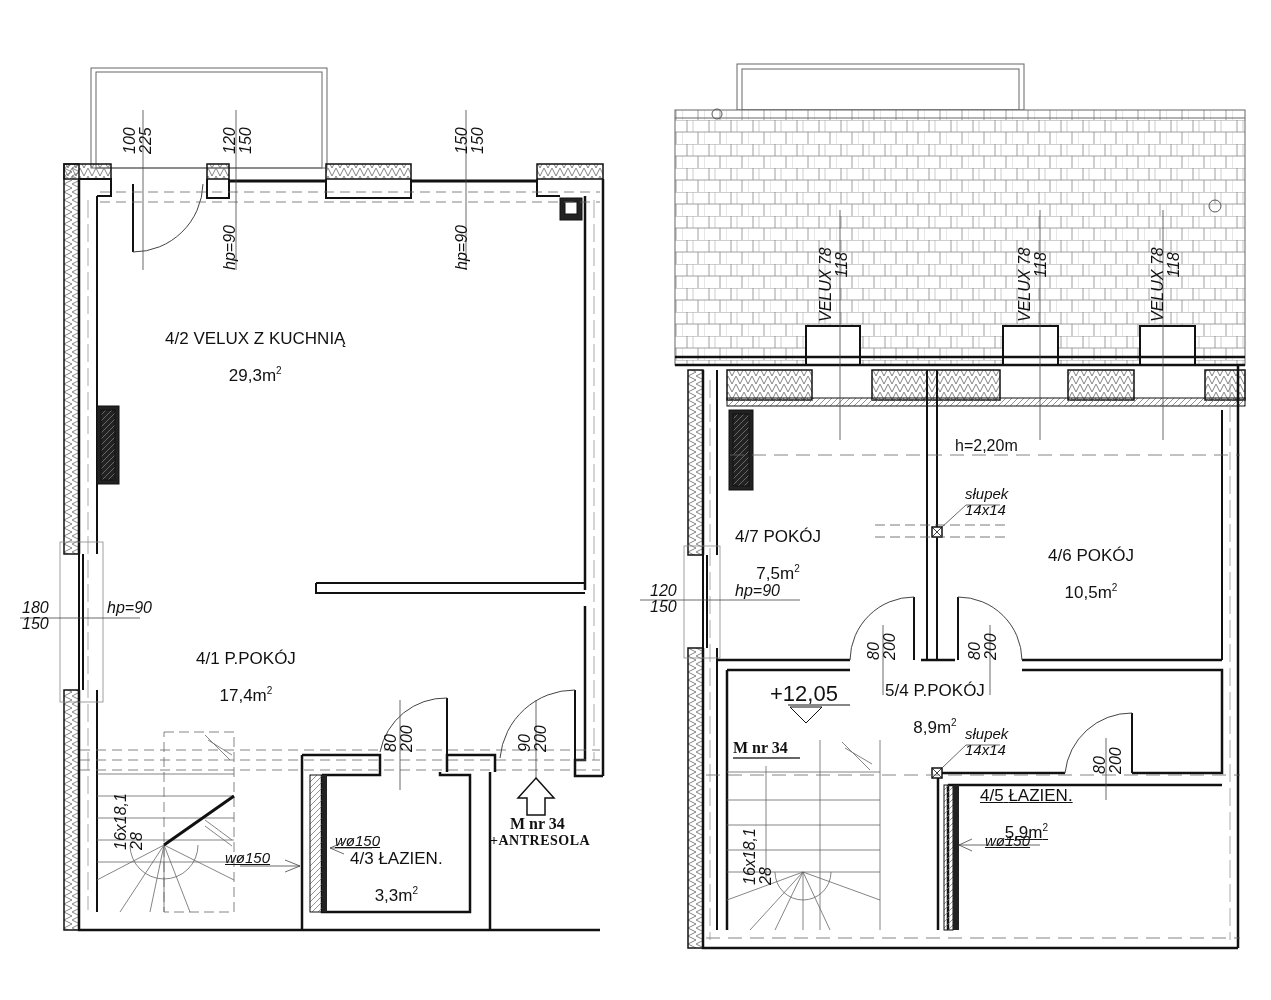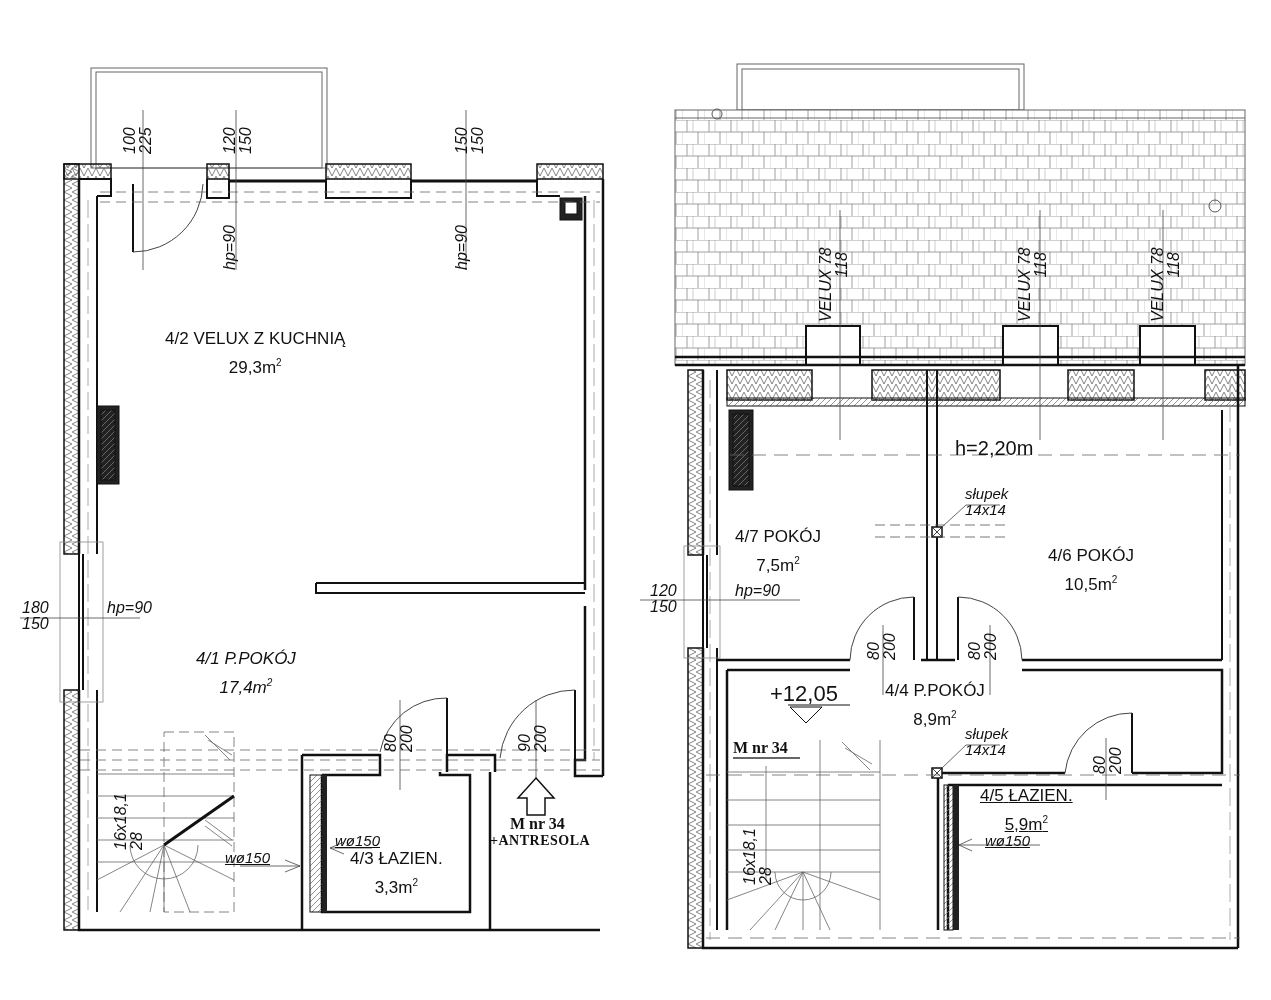--- a/index.html
+++ b/index.html
@@ -1,20 +1,20 @@
 <!DOCTYPE html>
 <html><head>
 <meta charset="utf-8">
 <style>
   html, body { margin: 0; padding: 0; background: #ffffff; }
   body { width: 1271px; height: 1000px; position: relative; overflow: hidden; font-family: "Liberation Sans", sans-serif; }
   svg { position: absolute; left: 0; top: 0; }
   .lbl { position: absolute; font-family: "Liberation Sans", sans-serif; color: #111; white-space: nowrap; line-height: 1; }
   .room { font-size: 17px; text-align: center; }
-  .room .area { display: block; margin-top: 12px; }
+  .room .area { display: block; margin-top: 20px; }
   .dim { font-style: italic; font-size: 16px; }
   .vert { transform-origin: left top; transform: rotate(-90deg); }
   .frac { display: inline-block; text-align: left; font-style: italic; font-size: 16px; line-height: 16px; }
   .serif { font-family: "Liberation Serif", serif; font-weight: bold; }
   sup { font-size: 10px; vertical-align: 7px; line-height: 0; }
 </style>
 </head>
 <body>
 
 <svg width="1271" height="1000" viewBox="0 0 1271 1000">
@@ -193,21 +193,21 @@
 
     <path d="M959 845 H1040 M959 845 L972 839 M959 845 L972 851" stroke="#444" stroke-width="0.8"></path>
   </g>
 </svg>
 
 <div>
   <div class="lbl room" style="left:165px; top:330px;">
     <span>4/2</span> <span>VELUX Z KUCHNIĄ</span>
     <span class="area"><span>29,3</span><span>m</span><sup>2</sup></span>
   </div>
-  <div class="lbl room" style="left:196px; top:650px;font-style:italic;">
+  <div class="lbl room" style="left:196px; top:650px;">
     <span>4/1</span> <span>P.POKÓJ</span>
     <span class="area"><span>17,4</span><span>m</span><sup>2</sup></span>
   </div>
   <div class="lbl room" style="left:350px; top:850px;">
     <span>4/3</span> <span>ŁAZIEN.</span>
     <span class="area"><span>3,3</span><span>m</span><sup>2</sup></span>
   </div>
 
   <div class="lbl vert" style="left:122px; top:154px;">
     <span class="frac"><span>100</span><br><span>225</span></span>
@@ -246,39 +246,39 @@
 <div>
   <div class="lbl room" style="left:735px; top:528px;">
     <span>4/7</span> <span>POKÓJ</span>
     <span class="area"><span>7,5</span><span>m</span><sup>2</sup></span>
   </div>
   <div class="lbl room" style="left:1048px; top:547px;">
     <span>4/6</span> <span>POKÓJ</span>
     <span class="area"><span>10,5</span><span>m</span><sup>2</sup></span>
   </div>
   <div class="lbl room" style="left:885px; top:682px;">
-    <span>4/4</span> <span>P.POKÓJ</span>
+    <span>5/4</span> <span>P.POKÓJ</span>
     <span class="area"><span>8,9</span><span>m</span><sup>2</sup></span>
   </div>
   <div class="lbl room" style="left:980px; top:787px;text-decoration:underline;">
     <span>4/5</span> <span>ŁAZIEN.</span>
     <span class="area"><span>5,9</span><span>m</span><sup>2</sup></span>
   </div>
 
   <div class="lbl vert" style="left:818px; top:322px;">
     <span class="frac"><span>VELUX</span> <span>78</span><br>&nbsp;&nbsp;&nbsp;&nbsp;&nbsp;&nbsp;&nbsp;&nbsp;&nbsp;&nbsp;<span>118</span></span>
   </div>
   <div class="lbl vert" style="left:1017px; top:322px;">
     <span class="frac"><span>VELUX</span> <span>78</span><br>&nbsp;&nbsp;&nbsp;&nbsp;&nbsp;&nbsp;&nbsp;&nbsp;&nbsp;&nbsp;<span>118</span></span>
   </div>
   <div class="lbl vert" style="left:1150px; top:322px;">
     <span class="frac"><span>VELUX</span> <span>78</span><br>&nbsp;&nbsp;&nbsp;&nbsp;&nbsp;&nbsp;&nbsp;&nbsp;&nbsp;&nbsp;<span>118</span></span>
   </div>
 
-  <div class="lbl" style="left:955px; top:438px; font-size:20px;">h=2,20m</div>
+  <div class="lbl" style="left:955px; top:438px; font-size:16px;">h=2,20m</div>
 
   <div class="lbl dim" style="left:965px; top:486px; font-size:15px; line-height:16px;">
     <span>słupek</span><br><span>14x14</span>
   </div>
   <div class="lbl dim" style="left:965px; top:726px; font-size:15px; line-height:16px;">
     <span>słupek</span><br><span>14x14</span>
   </div>
 
   <div class="lbl" style="left:650px; top:583px;">
     <span class="frac"><span>120</span><br><span>150</span></span>

